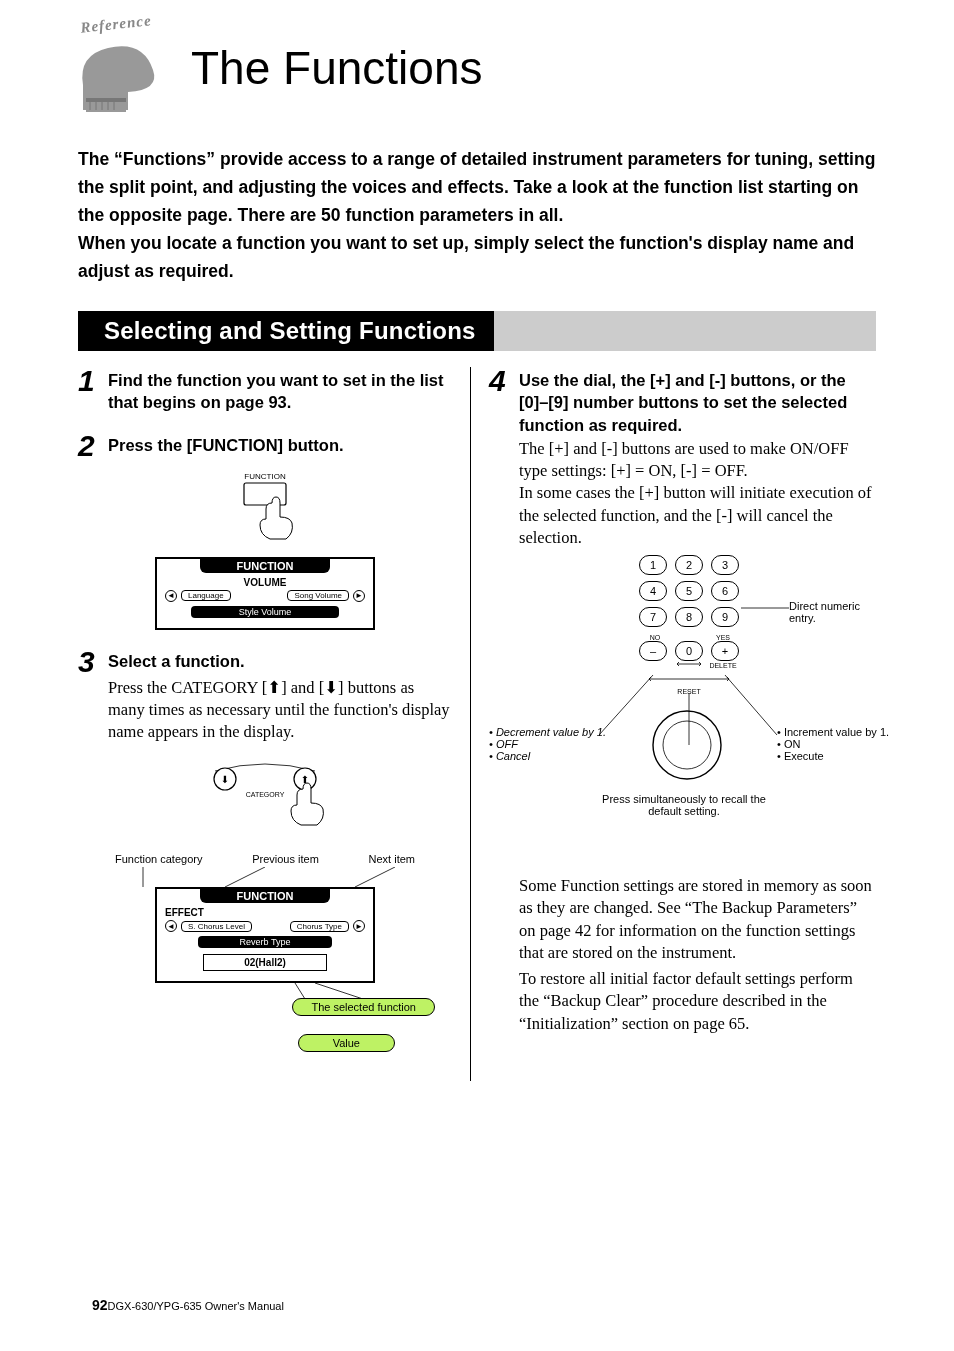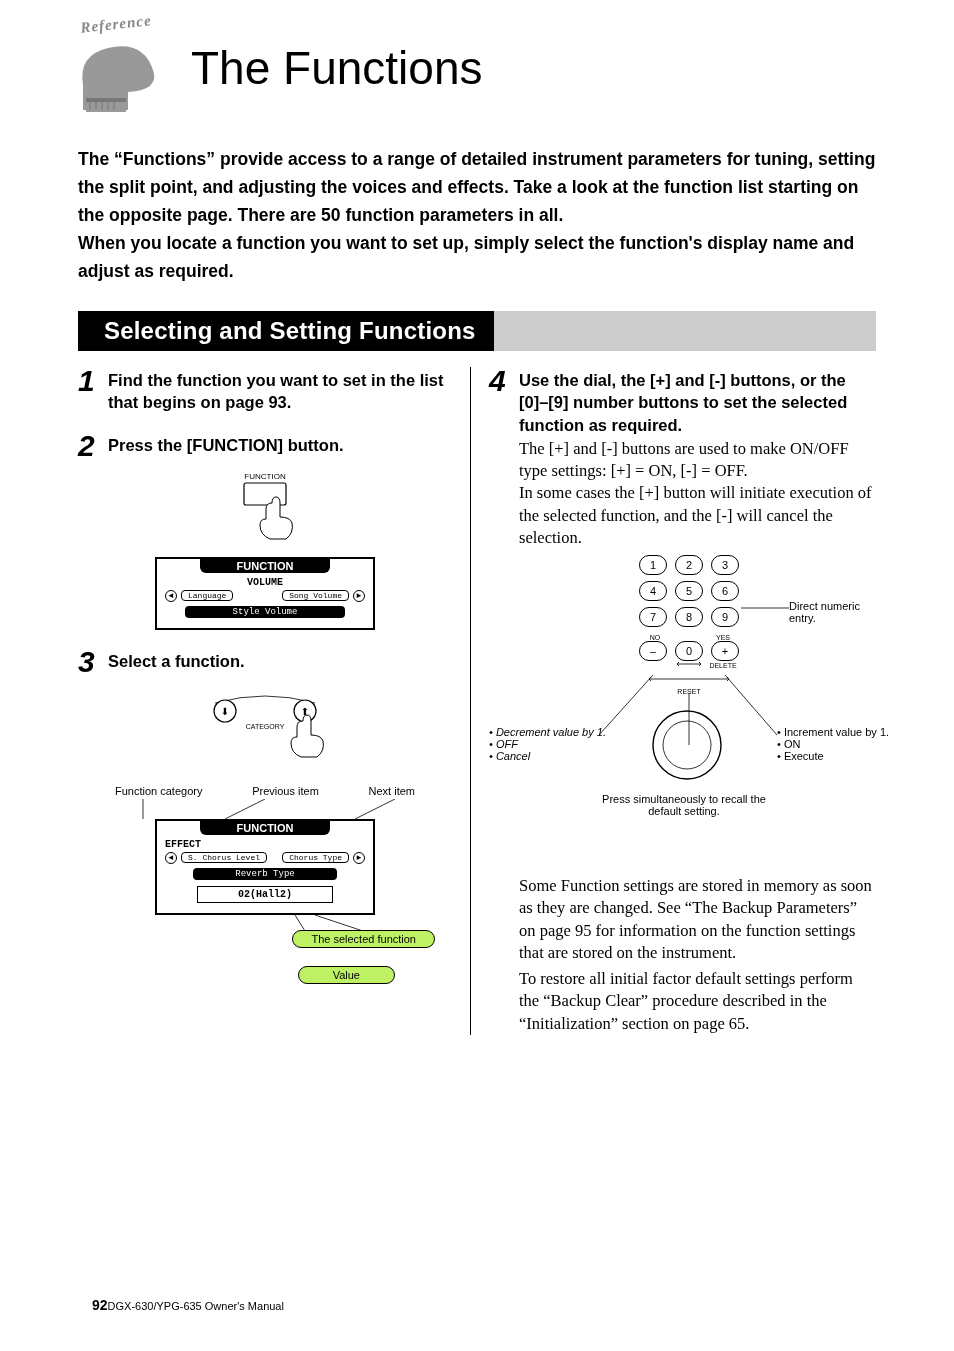--- a/index.html
+++ b/index.html
@@ -96,21 +96,21 @@
   
   .lcd {
     width: 220px; border: 2px solid #000; background: #fff; margin: 8px auto 0;
     position: relative;
   }
   .lcd .title {
     background: #000; color: #fff; font-family: Arial, sans-serif;
     font-weight: bold; font-size: 11px; text-align: center; padding: 1px 0;
     width: 130px; margin: 0 auto; border-radius: 0 0 6px 6px;
   }
-  .lcd .body { padding: 4px 8px 10px 8px; font-family: Liberation Mono, monospace; font-size: 9px; font-weight: bold;}
+  .lcd .body { padding: 4px 8px 10px 8px; font-family: Liberation Sans, sans-serif; font-size: 9px; font-weight: bold;}
   .lcd .cat { font-size: 10px; }
   .lcd .row { display: flex; align-items: center; justify-content: space-between; margin-top: 2px;}
   .lcd .tab {
     border: 1px solid #000; border-radius: 4px; padding: 0 6px; font-size: 8px;
     background: #fff; font-weight: normal;
   }
   .lcd .sel {
     background: #000; color: #fff; border-radius: 4px; padding: 1px 30px;
     font-size: 9px; margin: 4px auto 0; display: inline-block; font-weight: normal;
   }
@@ -195,20 +195,21 @@
           </div>
         </div>
       </div>
     </div>
 
     <div class="step">
       <div class="step-head">
         <div class="step-num">3</div>
         <div class="step-title">Select a function.</div>
       </div>
+      <div class="step-body">Press the CATEGORY [⬆] and [⬇] buttons as many times as necessary until the function's display name appears in the display.</div>
 
       <div class="fig">
         <svg width="160" height="80" viewBox="0 0 160 80">
           <path d="M30 18 Q80 4 130 18" fill="none" stroke="#000" stroke-width="0.8"></path>
           <circle cx="40" cy="26" r="11" fill="#fff" stroke="#000" stroke-width="1.2"></circle>
           <text x="40" y="30" text-anchor="middle" font-size="10">⬇</text>
           <circle cx="120" cy="26" r="11" fill="#fff" stroke="#000" stroke-width="1.2"></circle>
           <text x="120" y="30" text-anchor="middle" font-size="10">⬆</text>
           <text x="80" y="44" text-anchor="middle" font-family="Arial" font-size="7">CATEGORY</text>
           <path d="M118 36 Q118 30 122 30 Q126 30 126 36 L126 50 Q136 50 138 56 Q140 66 132 72 L116 72 Q106 68 106 58 Q106 52 112 52 L112 42 Q112 36 118 36 Z" fill="#fff" stroke="#000" stroke-width="1"></path>
@@ -334,21 +335,21 @@
         <div class="cap lbl-left" style="white-space:pre-line;font-style:italic;">• Decrement value by 1.
 • OFF
 • Cancel</div>
         <div class="cap lbl-rb" style="white-space:pre-line;">• Increment value by 1.
 • ON
 • Execute</div>
         <div class="cap lbl-bottom">Press simultaneously to recall the default setting.</div>
       </div>
     </div>
 
-    <p class="notes" style="margin-bottom:4px;">Some Function settings are stored in memory as soon as they are changed. See “The Backup Parameters” on page 95 for information on the function settings that are stored on the instrument.</p>
+    <p class="notes" style="margin-bottom:4px;">Some Function settings are stored in memory as soon as they are changed. See “The Backup Parameters” on page 42 for information on the function settings that are stored on the instrument.</p>
     <p class="notes">To restore all initial factor default settings perform the “Backup Clear” procedure described in the “Initialization” section on page 65.</p>
 
   </div>
 </div>
 
 <div class="footer">
   <span class="pnum">92</span>
   <span>DGX-630/YPG-635  Owner's Manual</span>
 </div>
 

